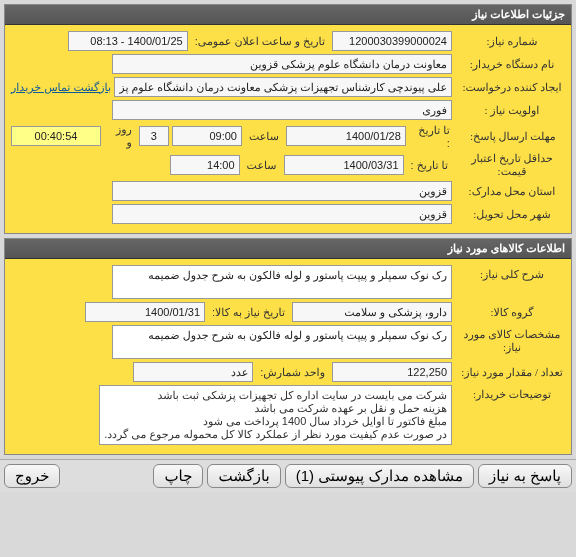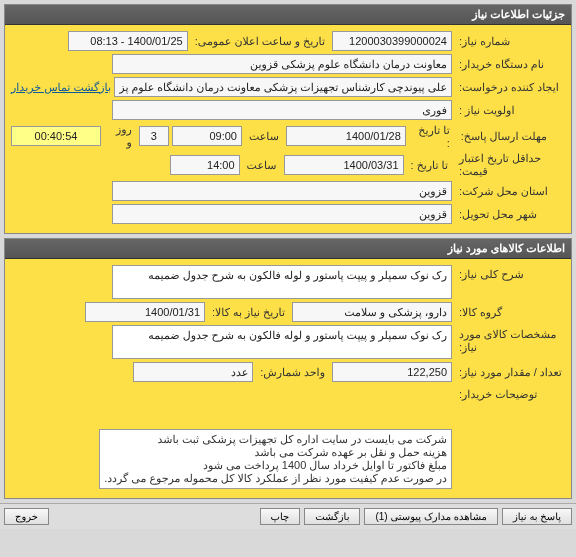--- a/index.html
+++ b/index.html
@@ -1,34 +1,34 @@
 <!DOCTYPE html>
 <html dir="rtl" lang="fa"><head>
 <meta charset="utf-8">
 <style>
 * { margin:0; padding:0; box-sizing:border-box; }
 body { font-family: Tahoma, Arial, sans-serif; font-size:11px; background:#d9d9d9; direction:rtl; }
 .panel { border:1px solid #888; margin:4px; background:#fde047; }
 .panel-header { background: linear-gradient(#666,#555); color:#fff; padding:3px 6px; font-weight:bold; font-size:11px; border-bottom:1px solid #333;}
 .panel-body { padding:6px; }
 .row { display:flex; align-items:center; margin-bottom:3px; gap:3px; }
-.label { width:110px; text-align:left; padding-left:4px; color:#333; font-size:11px; }
+.label { width:110px; text-align:center; padding-left:4px; color:#333; font-size:11px;font-family:Liberation Serif, serif; }
 .label-sm { width:auto; padding:0 4px; color:#333; font-size:11px; }
 .field { background:#fff; border:1px solid #999; height:20px; line-height:18px; padding:0 4px; font-size:11px; color:#222; font-family:inherit; }
 .field.readonly { background:#f7f7f7; }
 .w-lg { flex:1; max-width:340px; }
 .w-md { width:120px; }
 .w-sm { width:70px; }
 .w-xs { width:90px; }
 .textarea { background:#fff; border:1px solid #999; padding:3px 4px; font-size:11px; color:#222; font-family:inherit; min-width:340px; }
-.textarea.dark { color:#333;margin-top:44px; }
+.textarea.dark { color:#333; }
 .link { color:#105a9a; text-decoration:underline; cursor:pointer; }
 .timer { background:#ffff88; }
 .btn-bar { display:flex; gap:4px; justify-content:flex-end; padding:4px; background:#ddd; border-top:1px solid #aaa; }
-.btn { background:linear-gradient(#f8f8f8,#e0e0e0); border:1px solid #888; padding:2px 10px; font-size:10px; font-family:inherit; cursor:pointer; border-radius:0; }
+.btn { background:linear-gradient(#f8f8f8,#e0e0e0); border:1px solid #888; padding:2px 10px; font-size:15px; font-family:inherit; cursor:pointer; border-radius:6px; }
 .spacer { flex:1; }
 </style>
 </head>
 <body>
 
 <div class="panel">
   <div class="panel-header">جزئیات اطلاعات نیاز</div>
   <div class="panel-body">
     <div class="row">
       <span class="label">شماره نیاز:</span>
@@ -60,21 +60,21 @@
       <input class="field timer w-xs" style="text-align: center;" readonly="" value="00:40:54">
     </div>
     <div class="row">
       <span class="label">حداقل تاریخ اعتبار قیمت:</span>
       <span class="label-sm">تا تاریخ :</span>
       <input class="field w-md readonly" readonly="" value="1400/03/31" style="">
       <span class="label-sm">ساعت</span>
       <input class="field w-sm readonly" readonly="" value="14:00" style="">
     </div>
     <div class="row">
-      <span class="label">استان محل شرکت:</span>
+      <span class="label">استان محل مدارک:</span>
       <input class="field w-lg readonly" readonly="" value="قزوین" style="">
     </div>
     <div class="row">
       <span class="label">شهر محل تحویل:</span>
       <input class="field w-lg readonly" readonly="" value="قزوین" style="">
     </div>
   </div>
 </div>
 
 <div class="panel">

